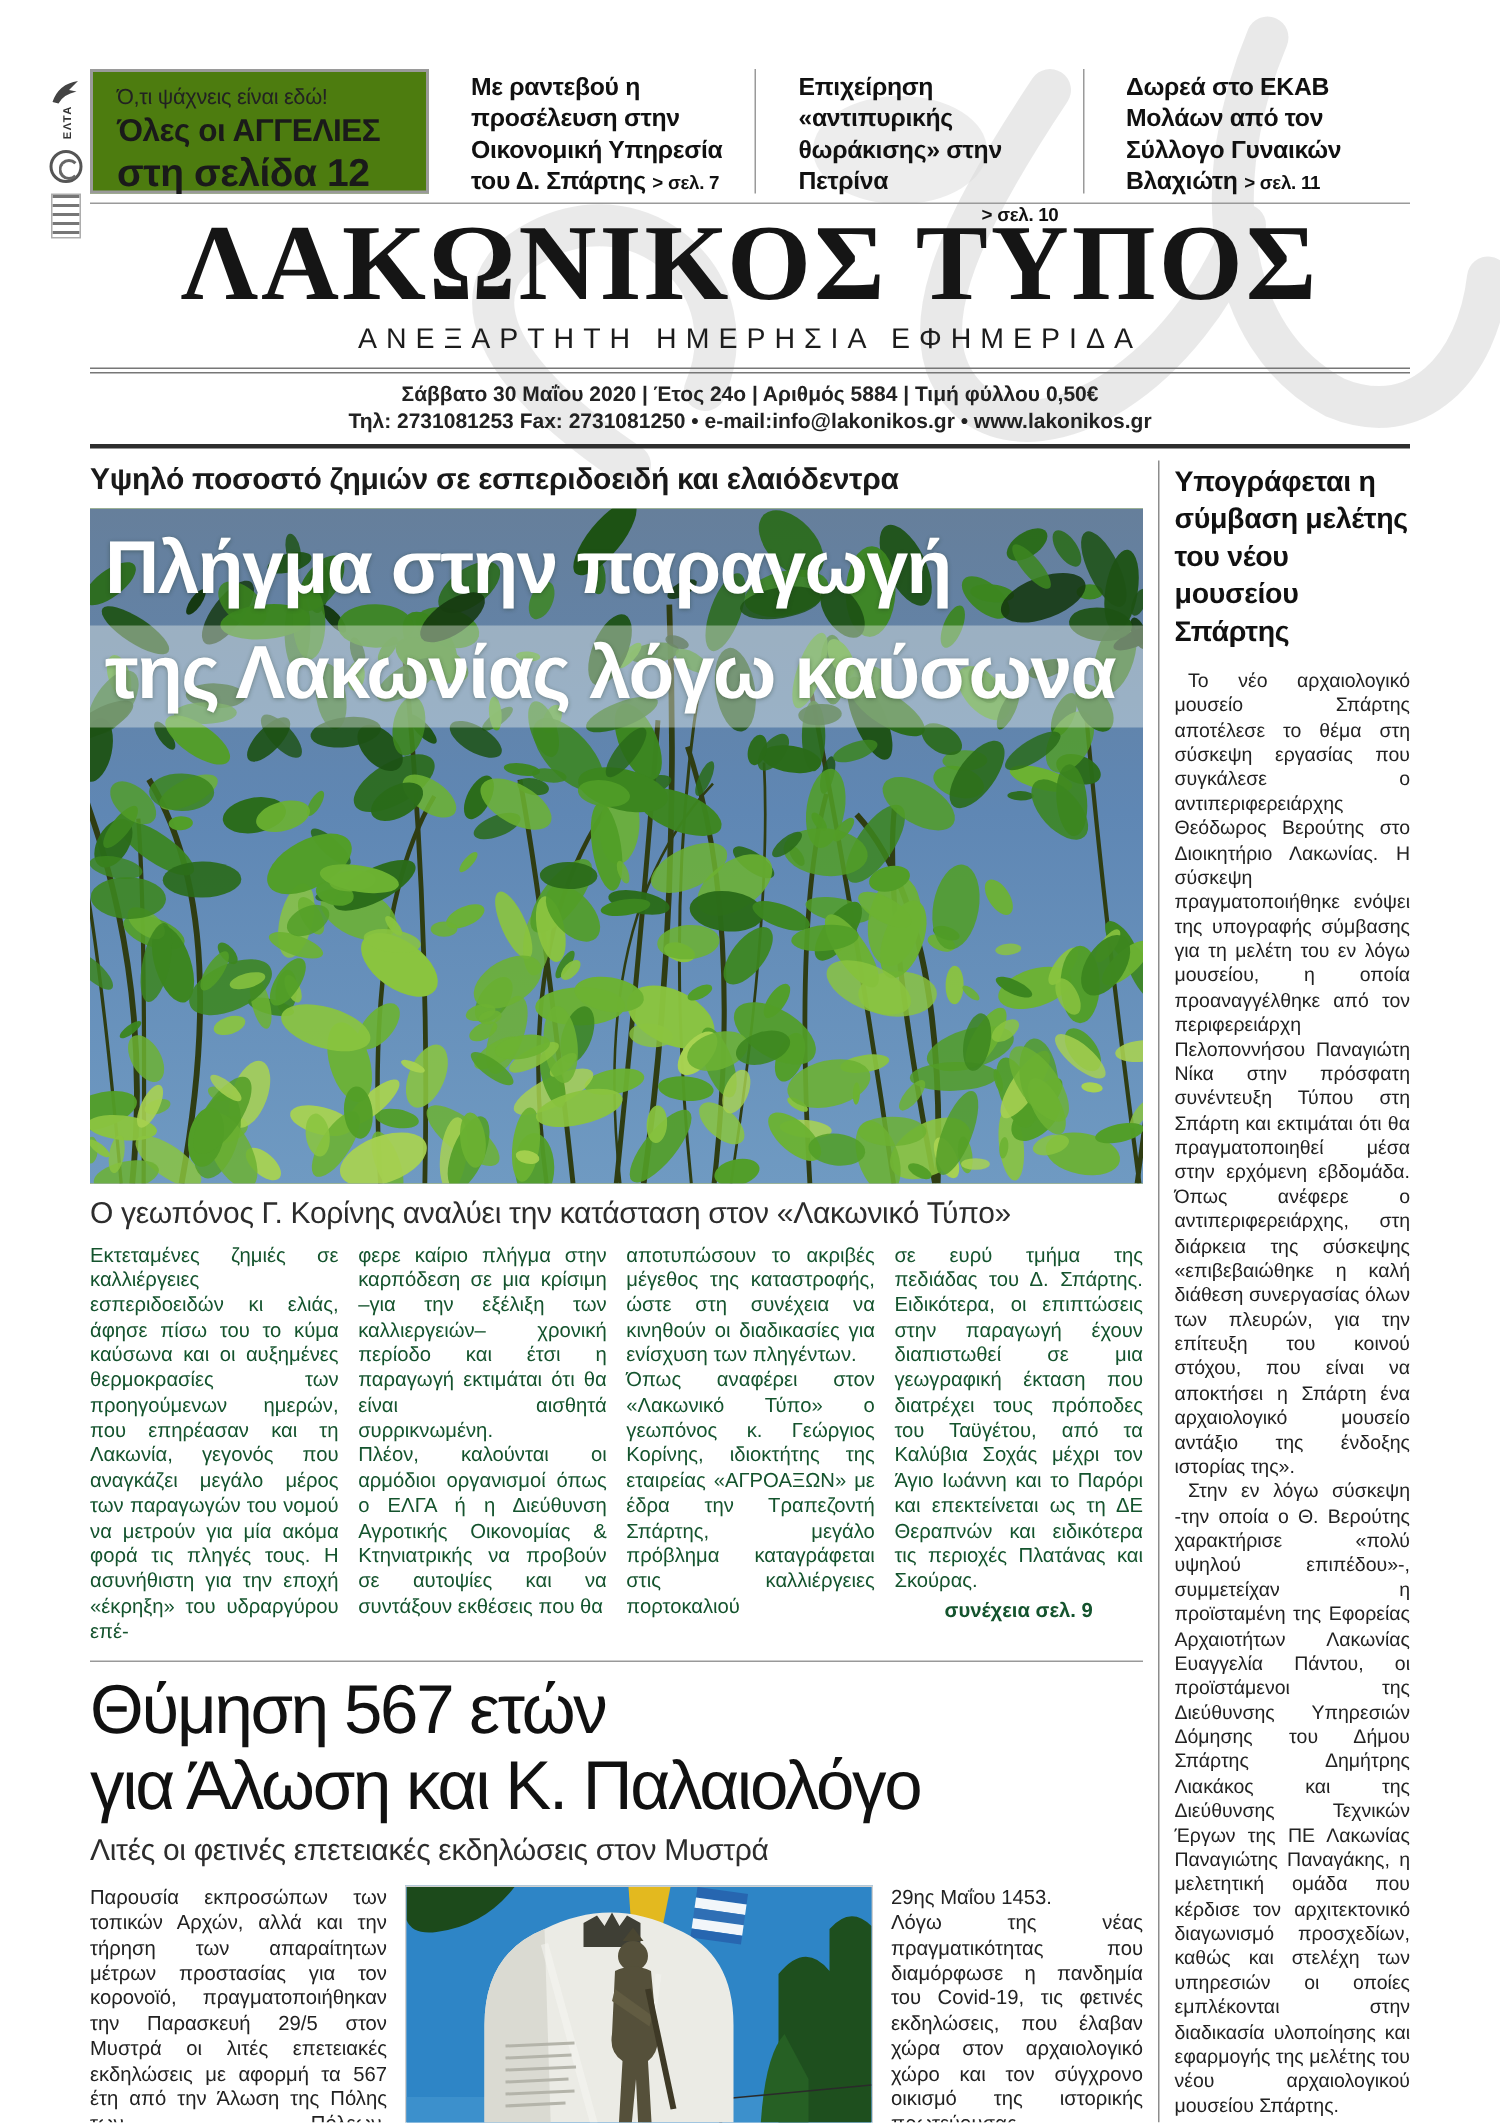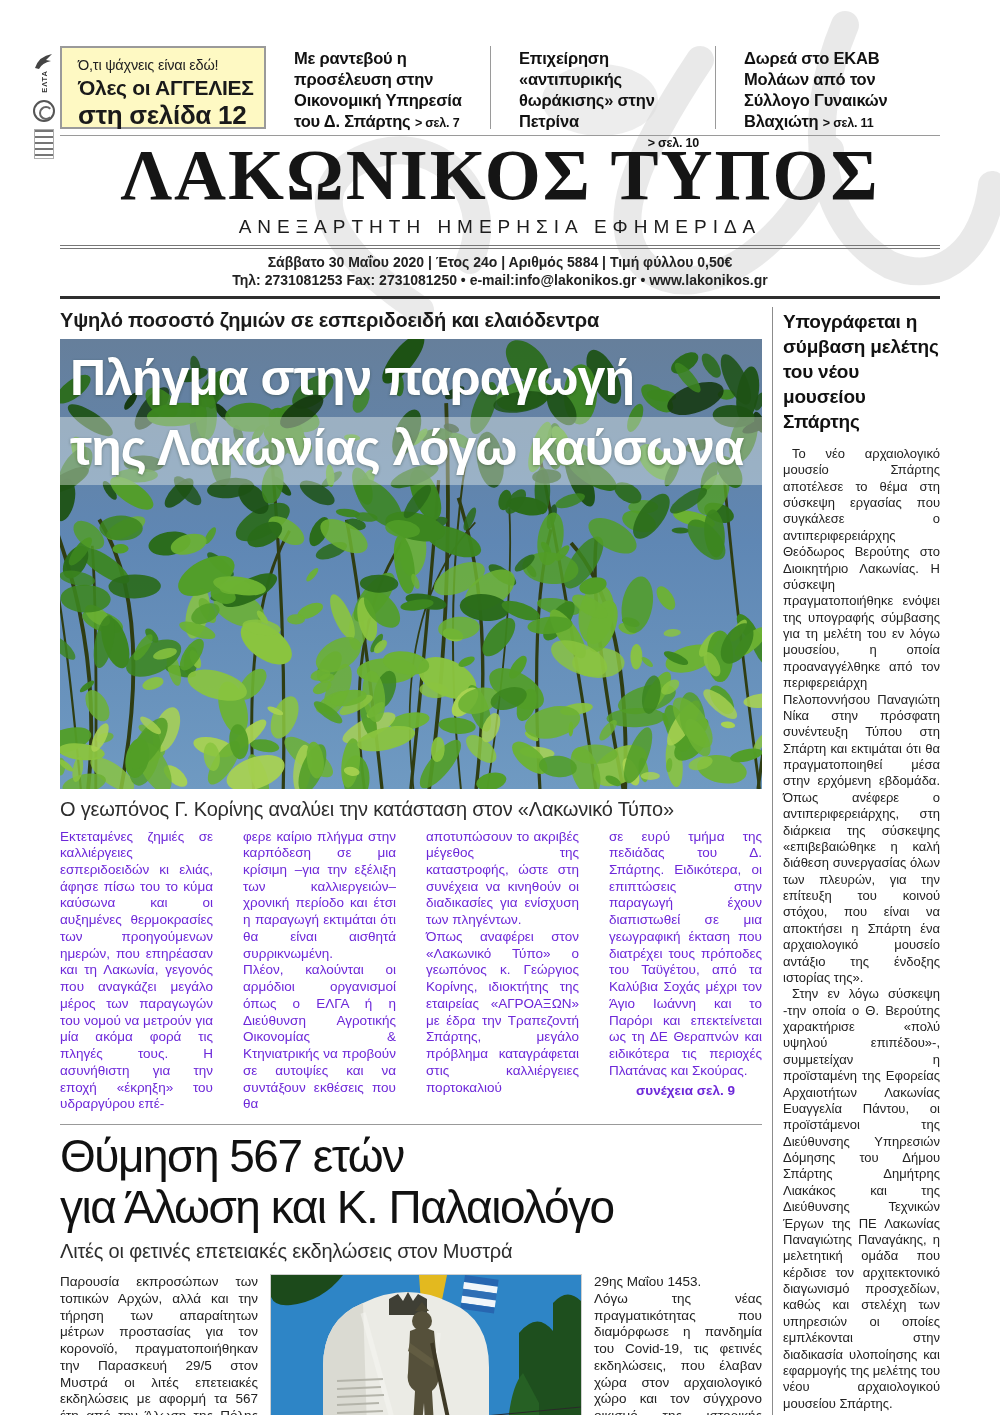--- a/index.html
+++ b/index.html
@@ -13,21 +13,21 @@
   .elta-strip{position:absolute;left:28px;top:52px;width:32px;display:flex;flex-direction:column;align-items:center;gap:7px;z-index:2}
   .elta-bird{display:flex;flex-direction:column;align-items:center}
   .elta-txt{writing-mode:vertical-rl;transform:rotate(180deg);font-size:7.5px;font-weight:bold;letter-spacing:1px;color:#333}
   .elta-stamp{width:22px;height:22px;border:2px solid #555;border-radius:50%;position:relative}
   .elta-stamp::after{content:"";position:absolute;left:4px;top:4px;width:10px;height:10px;border:2px solid #666;border-radius:50%;border-right-color:transparent}
   .elta-barcode{width:20px;height:30px;border:1px solid #999;background:
     repeating-linear-gradient(180deg,#555 0 2px,transparent 2px 6px);opacity:.8}
 
   
   .topbar{display:flex;margin:46px 60px 0;height:90px;border-bottom:1px solid #9a9a9a;padding-bottom:6px}
-  .ads-box{width:206px;border:2px solid #9a9a9a;padding:9px 8px 14px 16px;background:#fef9c3}
+  .ads-box{width:226px;border:2px solid #9a9a9a;padding:9px 8px 14px 16px;background:#4d7c0f}
   .ads-line1{font-size:14.5px;color:#222;letter-spacing:-.2px}
   .ads-line2{font-size:21px;font-weight:bold;margin-top:3px;letter-spacing:-.3px}
   .ads-line3{font-size:26px;font-weight:bold;letter-spacing:-.3px}
   .teaser{flex:1;padding:2px 10px 0 28px;font-size:16.5px;font-weight:bold;line-height:1.28;letter-spacing:-.2px;color:#111}
   .teaser.rule{border-left:1px solid #9a9a9a}
   .ref{font-size:12.5px;font-weight:bold;white-space:nowrap;color:#111}
   .ref-block{display:block;text-align:right;margin-top:3px;padding-right:6px}
 
   
   .masthead{margin:4px 60px 0;text-align:center}
@@ -44,21 +44,21 @@
   .sidebar{flex:1;border-left:1px solid #8c8c8c;margin-left:10px;padding-left:10px;min-height:1080px}
 
   .kicker{font-size:20px;font-weight:bold;letter-spacing:-.2px;margin-top:2px}
   .hero{position:relative;width:702px;height:450px;margin-top:7px;overflow:hidden;background:#49702c}
   .hero svg{display:block}
   .hero .band{position:absolute;left:0;right:0;top:78px;height:68px;background:rgba(240,245,238,.40)}
   .hl{position:absolute;left:10px;right:4px;color:#fff;font-weight:bold;font-size:50px;line-height:1;letter-spacing:-1px;text-shadow:0 1px 3px rgba(30,50,30,.4)}
   .hl1{top:14px}
   .hl2{top:84px}
   .subhead{font-size:20px;color:#2d2d2d;margin:9px 0 8px;letter-spacing:-.2px}
-  .cols{display:flex;gap:30px;color:#6d28d9}
+  .cols{display:flex;gap:13px;color:#14532d}
   .col{flex:1}
   .coltext{font-size:13.5px;line-height:1.24;text-align:justify;white-space:pre-line}
   .cont{text-align:center;font-weight:bold;font-size:13.5px;margin-top:3px}
   .rule-h{border-top:1px solid #999;margin:11px 0 6px}
   .second-hl{font-size:46px;font-weight:normal;line-height:1.1;letter-spacing:-1.5px;color:#111;white-space:pre-line;margin:2px 0 8px}
   .subhead2{font-size:20px;color:#2d2d2d;margin-bottom:11px;letter-spacing:-.2px}
   .row2{display:flex;gap:12px}
   .tcol{display:flex;flex-direction:column;color:#222}
   .tcol-l{width:198px}
   .tcol-r{width:168px}

